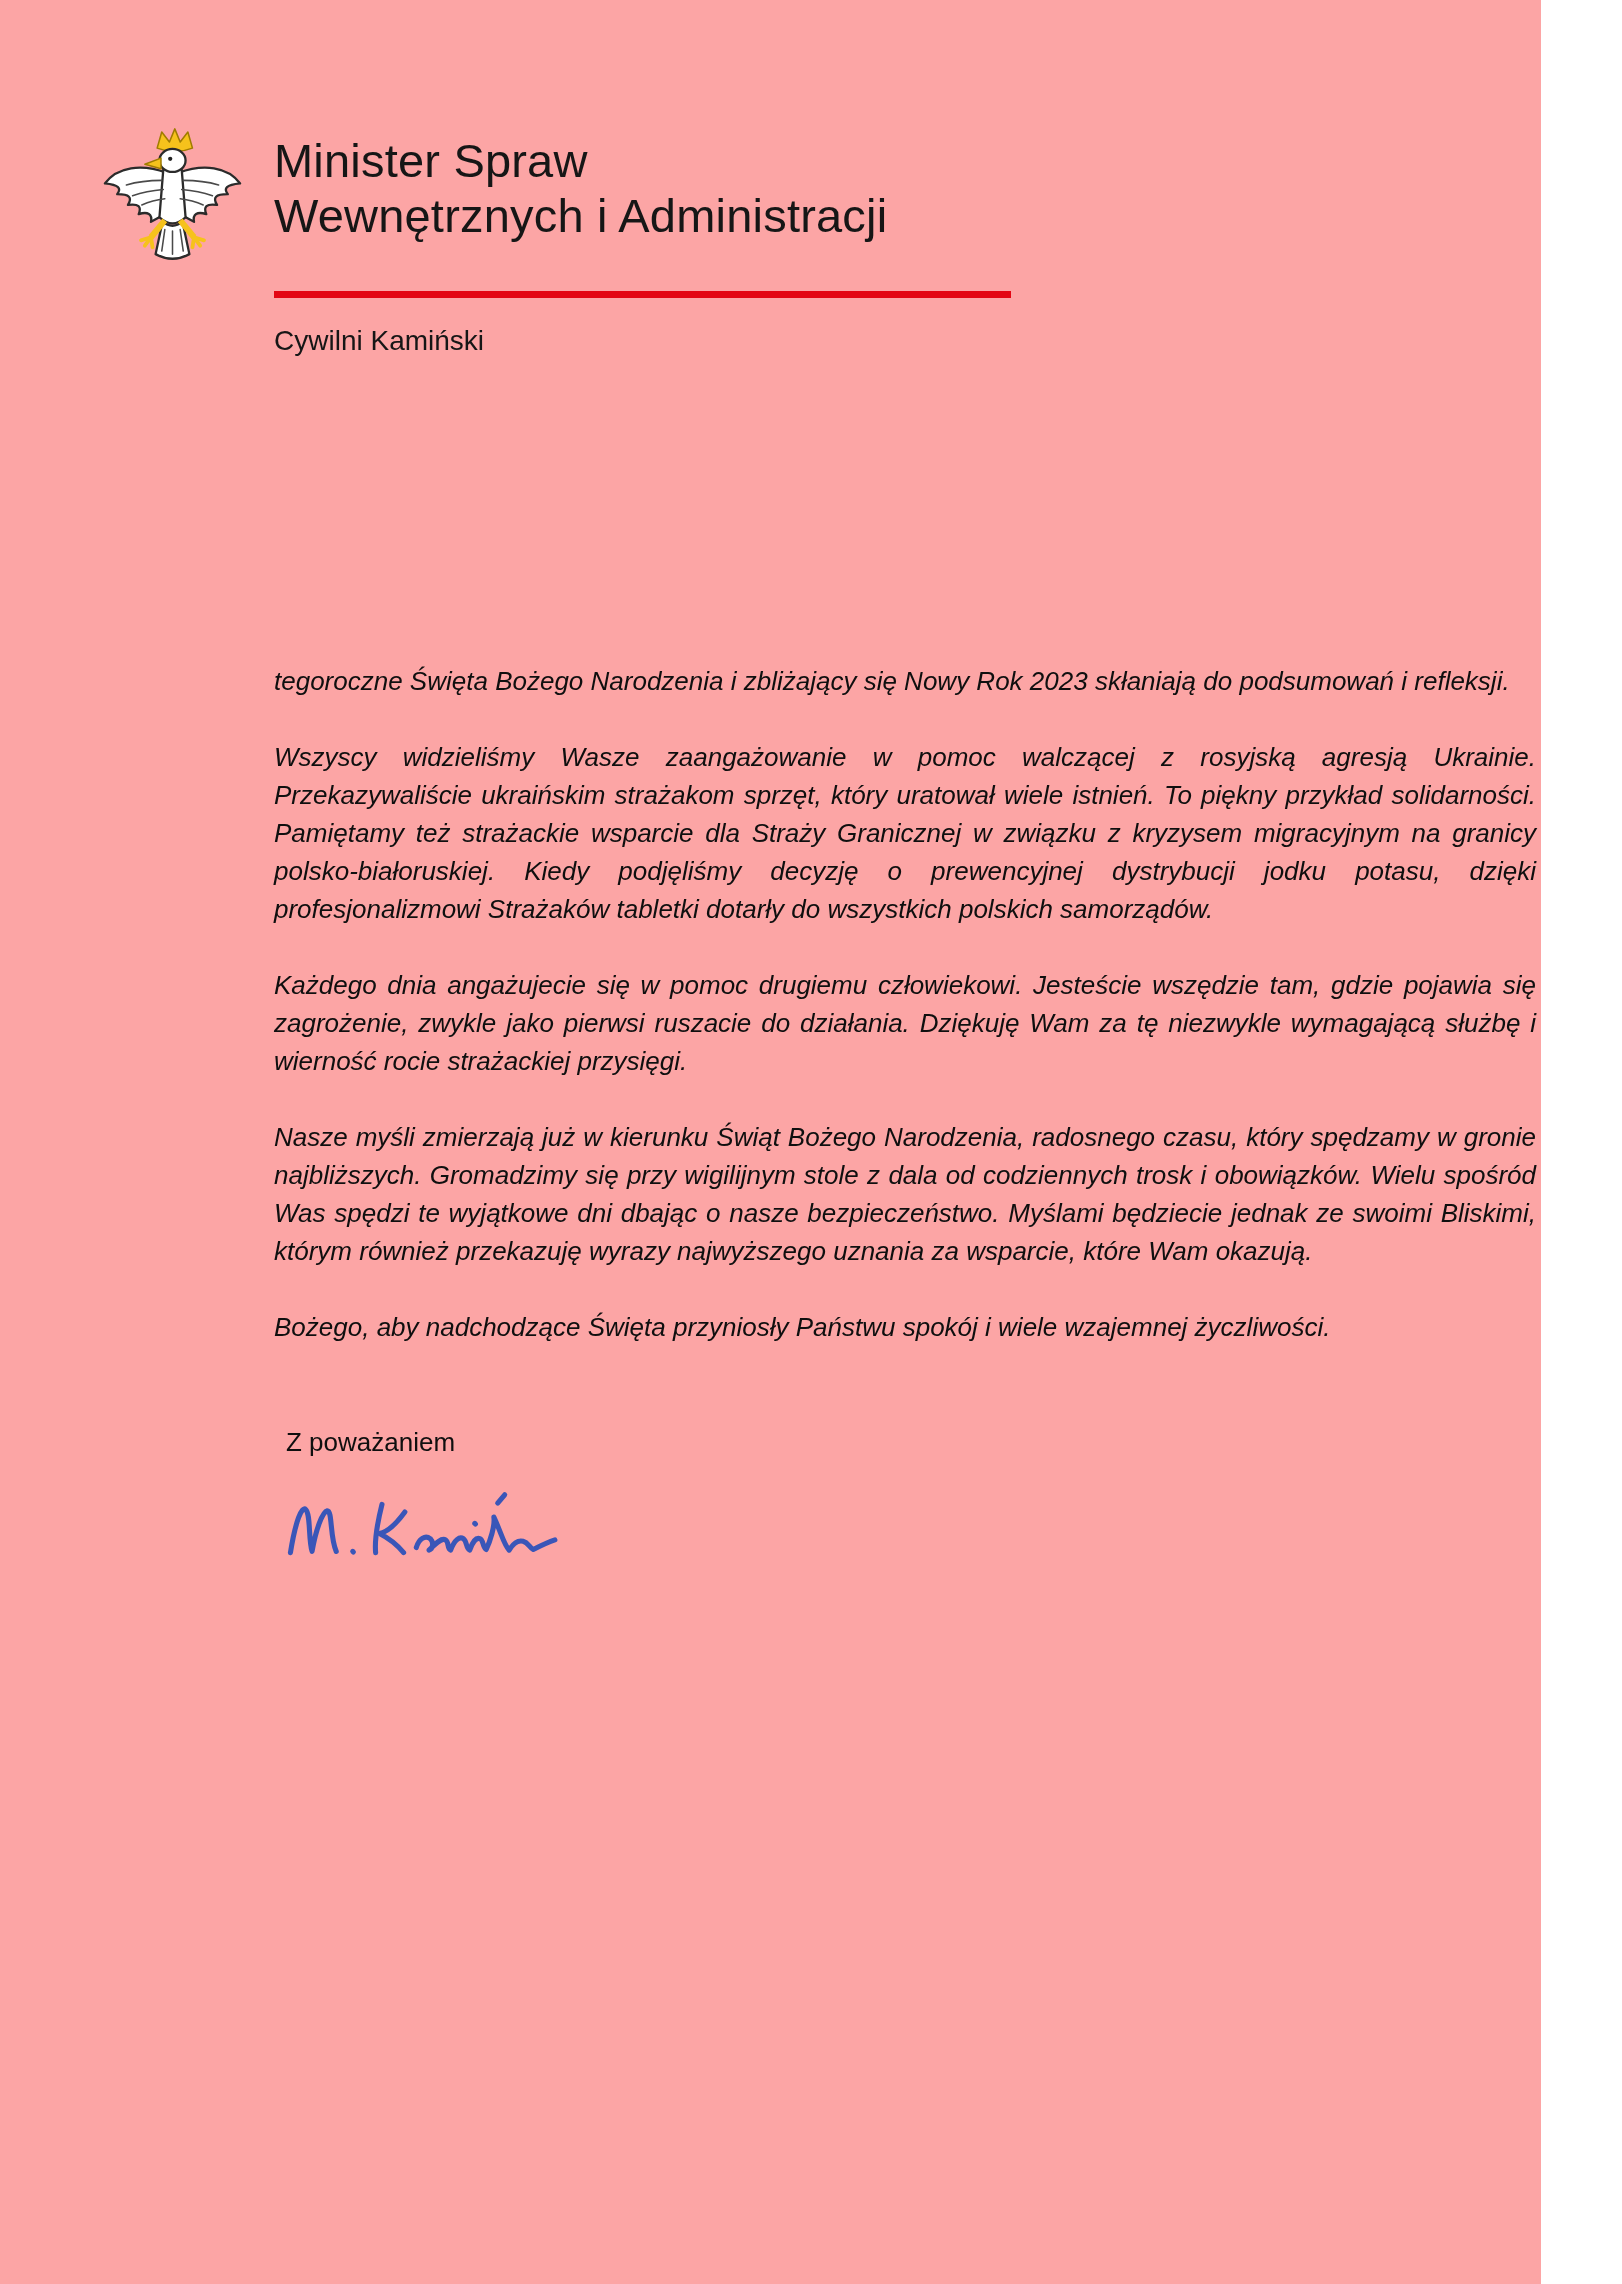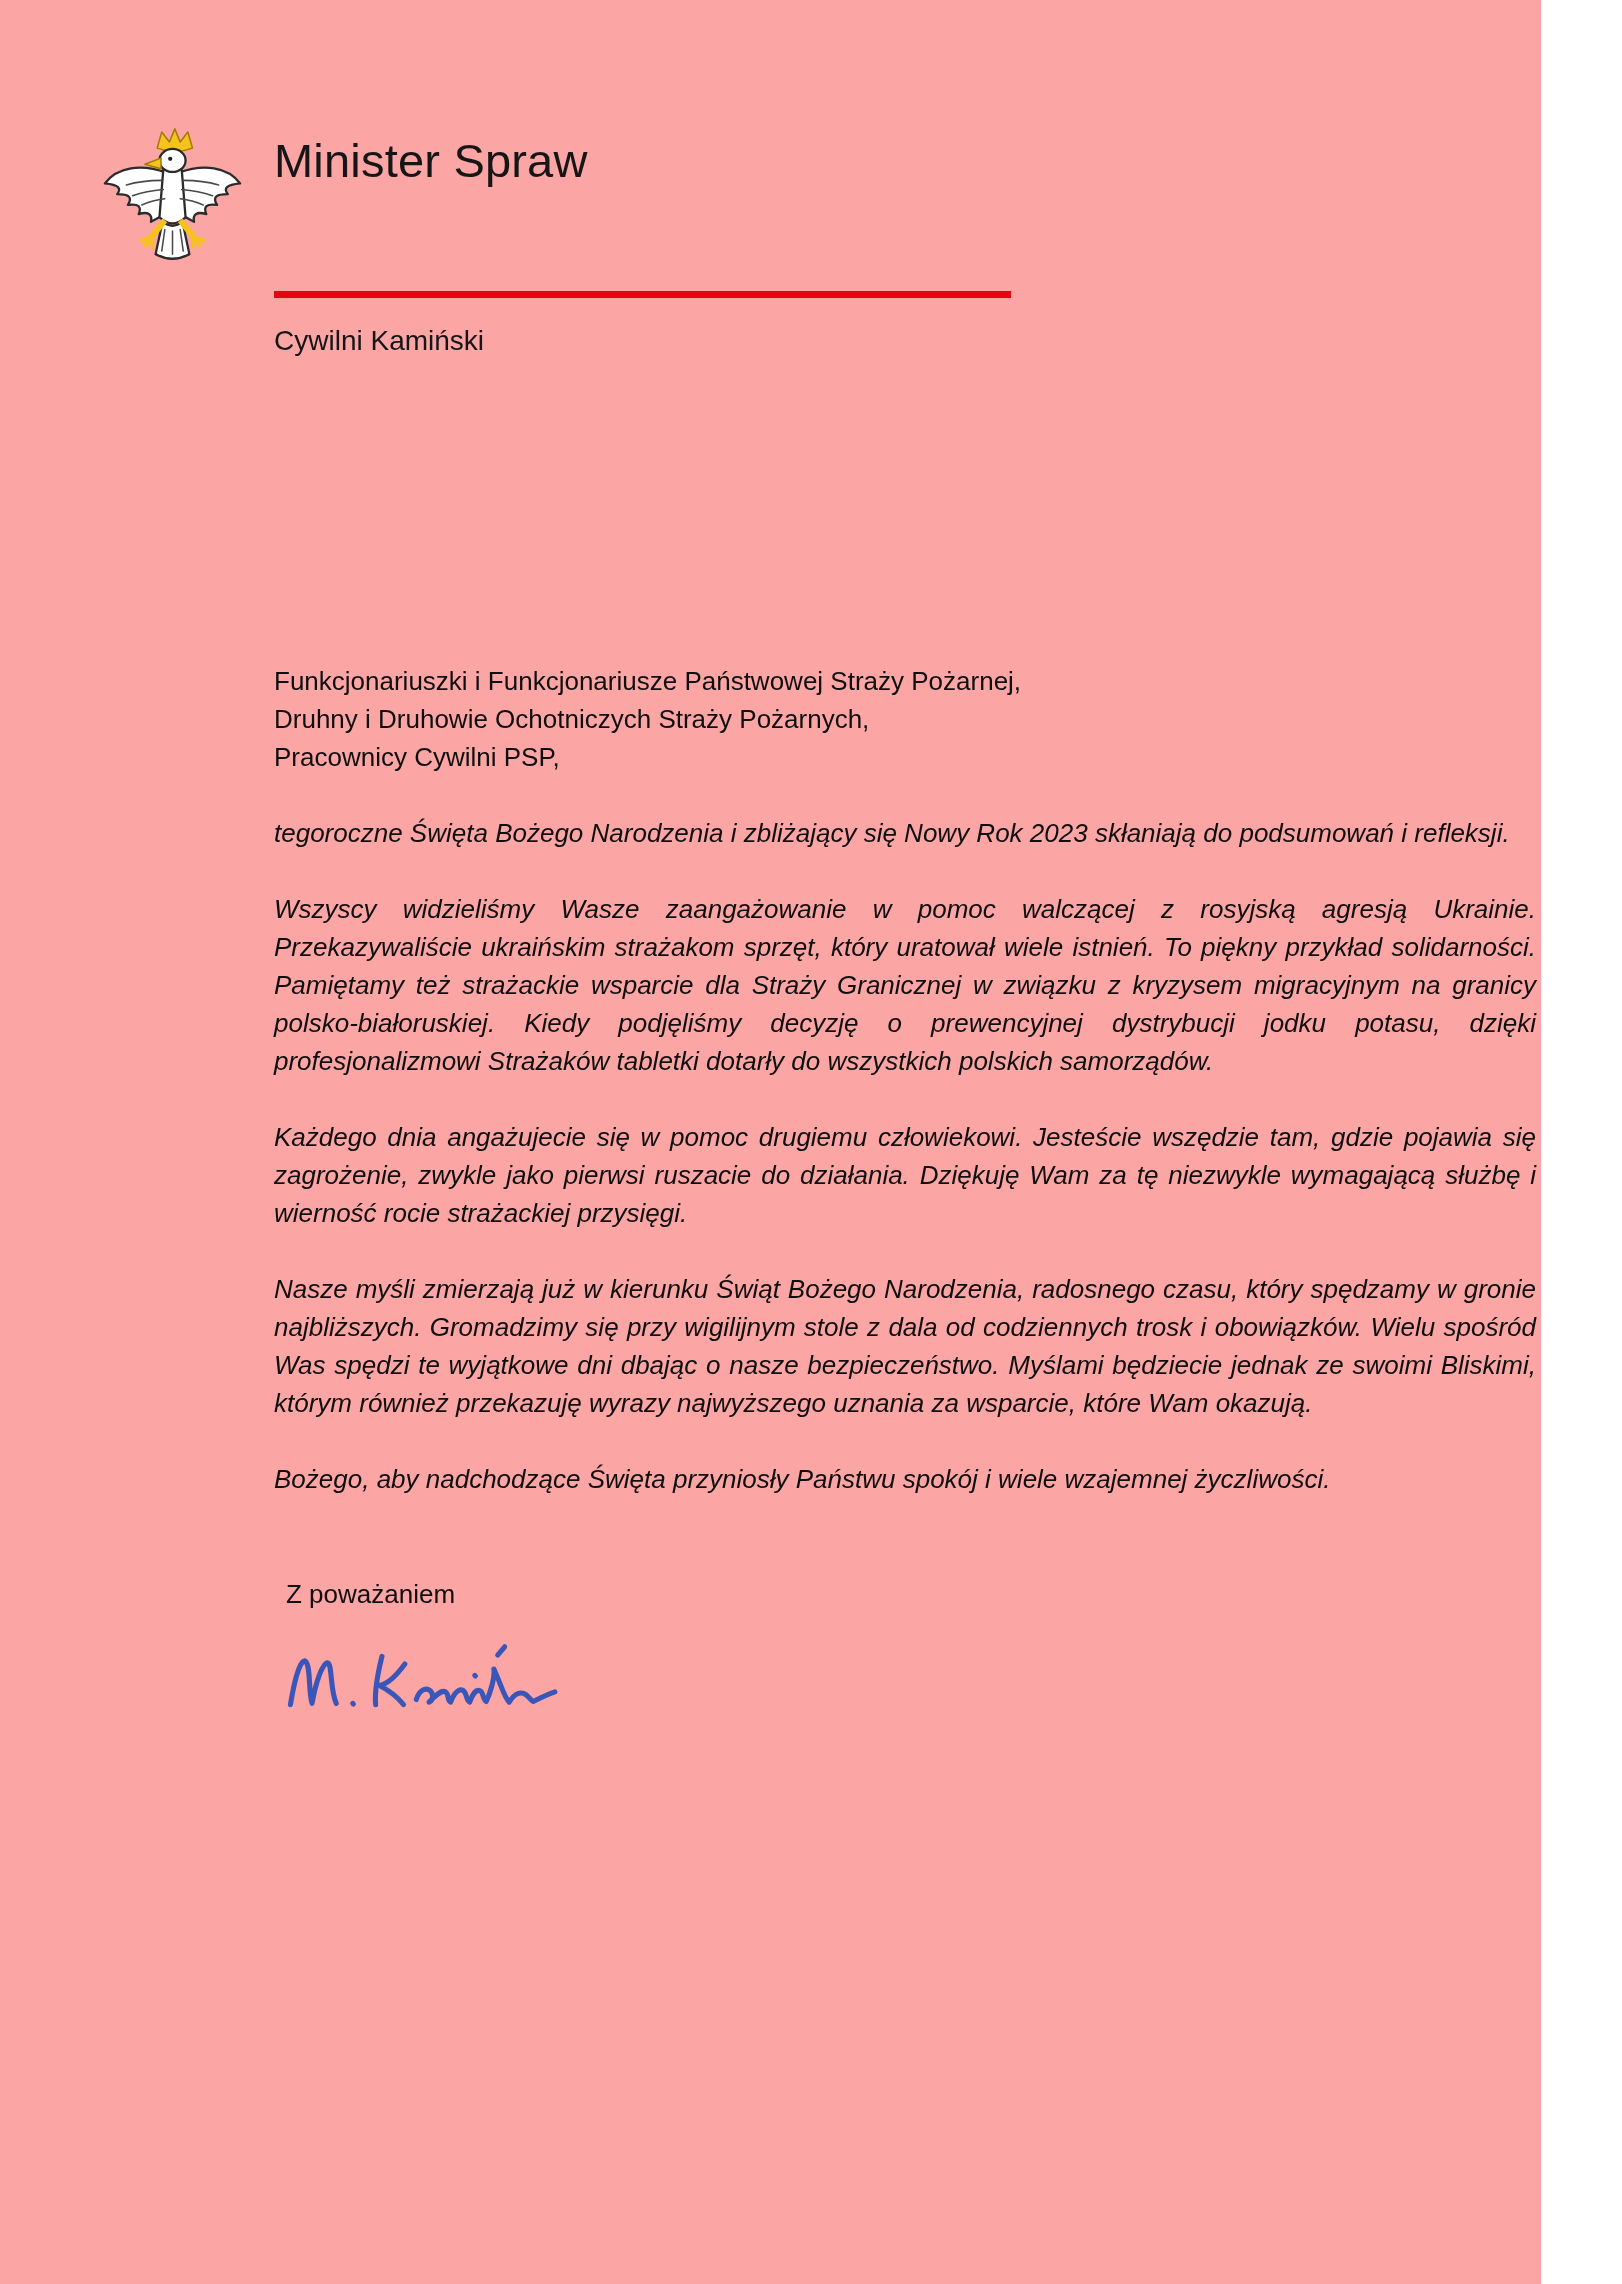--- a/index.html
+++ b/index.html
@@ -112,33 +112,29 @@
     <path d="M72 150 l-13 4 M72 150 l-8 11 M72 150 l2 13" stroke="#f6c21c" stroke-width="5" stroke-linecap="round" fill="none"></path>
     <path d="M110 128 L128 150" stroke="#f6c21c" stroke-width="8" fill="none"></path>
     <path d="M128 150 l13 4 M128 150 l8 11 M128 150 l-2 13" stroke="#f6c21c" stroke-width="5" stroke-linecap="round" fill="none"></path>
 
     <path class="detail" d="M40 82 Q60 76 86 76 M48 96 Q66 90 88 88 M60 108 Q74 102 90 100"></path>
     <path class="detail" d="M160 82 Q140 76 114 76 M152 96 Q134 90 112 88 M140 108 Q126 102 110 100"></path>
   </svg>
 
   <div class="head-text">
     <div class="ministry-title">Minister Spraw</div>
+    <div class="ministry-title">Wewnętrznych i Administracji</div>
   </div>
 
   <div class="red-rule"></div>
 
   <div class="minister-name">Cywilni Kamiński</div>
 
   <div class="body-text">
 
-    <div class="salutation">
-      <div>Funkcjonariuszki i Funkcjonariusze Państwowej Straży Pożarnej,</div>
-      <div>Druhny i Druhowie Ochotniczych Straży Pożarnych,</div>
-      <div>Pracownicy Cywilni PSP,</div>
-    </div>
 
     <p>tegoroczne Święta Bożego Narodzenia i zbliżający się Nowy Rok 2023 skłaniają do podsumowań i refleksji.</p>
     <p>Wszyscy widzieliśmy Wasze zaangażowanie w pomoc walczącej z rosyjską agresją Ukrainie. Przekazywaliście ukraińskim strażakom sprzęt, który uratował wiele istnień. To piękny przykład solidarności. Pamiętamy też strażackie wsparcie dla Straży Granicznej w związku z kryzysem migracyjnym na granicy polsko-białoruskiej. Kiedy podjęliśmy decyzję o prewencyjnej dystrybucji jodku potasu, dzięki profesjonalizmowi Strażaków tabletki dotarły do wszystkich polskich samorządów.</p>
     <p>Każdego dnia angażujecie się w pomoc drugiemu człowiekowi. Jesteście wszędzie tam, gdzie pojawia się zagrożenie, zwykle jako pierwsi ruszacie do działania. Dziękuję Wam za tę niezwykle wymagającą służbę i wierność rocie strażackiej przysięgi.</p>
     <p>Nasze myśli zmierzają już w kierunku Świąt Bożego Narodzenia, radosnego czasu, który spędzamy w gronie najbliższych. Gromadzimy się przy wigilijnym stole z dala od codziennych trosk i obowiązków. Wielu spośród Was spędzi te wyjątkowe dni dbając o nasze bezpieczeństwo. Myślami będziecie jednak ze swoimi Bliskimi, którym również przekazuję wyrazy najwyższego uznania za wsparcie, które Wam okazują.</p>
     <p>Bożego, aby nadchodzące Święta przyniosły Państwu spokój i wiele wzajemnej życzliwości.</p>
 
     <div class="closing">Z poważaniem</div>
 
     <svg class="signature" viewBox="0 0 560 140" role="img" aria-label="M. Kamiński">

